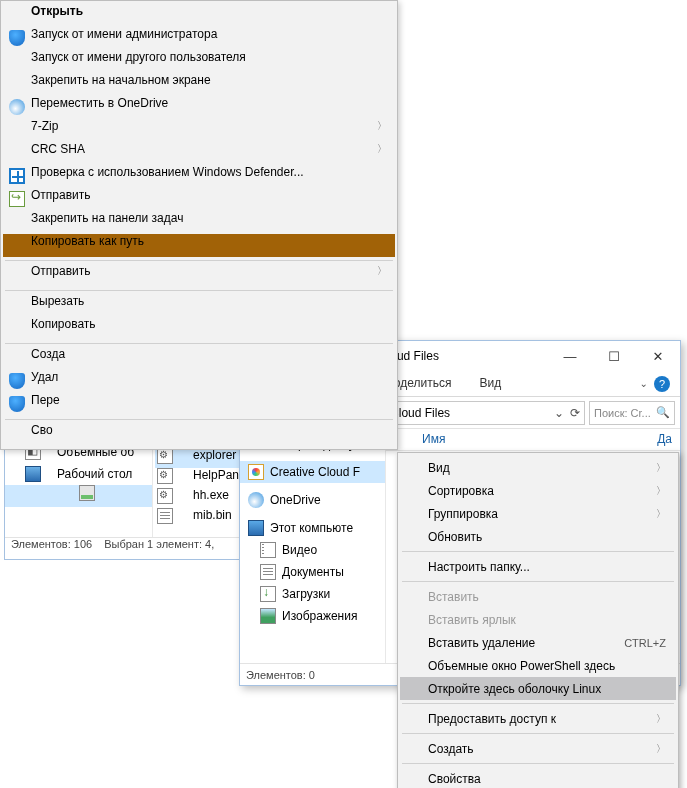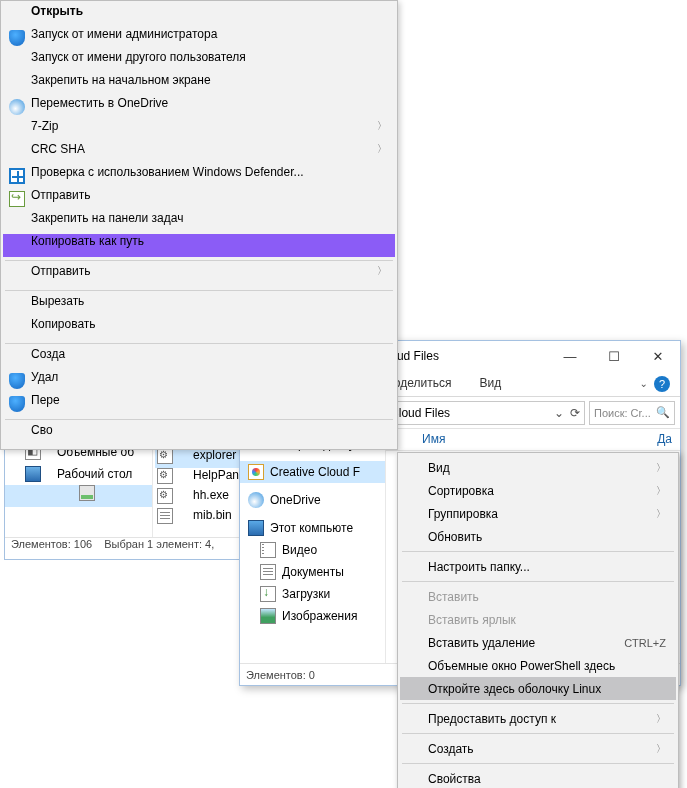--- a/index.html
+++ b/index.html
@@ -2,21 +2,21 @@
 <html><head>
 <meta charset="utf-8">
 <style>
 * { box-sizing: border-box; margin: 0; padding: 0; font-family: "Segoe UI", Tahoma, sans-serif; }
 body { background: #fff; width: 687px; height: 788px; position: relative; overflow: hidden; }
 
 
 .ctx1 { position: absolute; top: 0; left: 176; width: 398px; background: #f2f2f2; border: 1px solid #bdbdbd; box-shadow: 2px 2px 6px rgba(0,0,0,0.2); z-index: 10; padding: 3px 2px; }
 .ctx1 .item { display: flex; height: 23px; font-size: 12px; padding: 0 8px 0 28px; position: relative; cursor: default; }
 .ctx1 .item.bold { font-weight: 600; }
-.ctx1 .item.hover { background: #8b5cf6; }
+.ctx1 .item.hover { background: #a16207; }
 .ctx1 .sep { height: 1px; background: #d0d0d0; margin: 3px 2px; }
 .ctx1 .ico { position: absolute; left: 6px; top: 3px; width: 16px; height: 16px; }
 .ctx1 .arrow { margin-left: auto; color: #555; font-size: 10px; }
 
 
 .win1 { position: absolute; top: 222px; left: 4px; width: 240px; background: #fff; border: 1px solid #a5c1e1; z-index: 1; }
 .win1 .titlebar { height: 28px; background: #fff; display: flex; align-items: center; padding: 0 4px; font-size: 12px; border-bottom: 1px solid #e6e6e6; }
 .win1 .titlebar .qat { display:flex; gap:2px; margin-right:6px; }
 .win1 .titlebar .pipe { color: #999; margin: 0 4px; }
 .win1 .ribbon { height: 24px; display: flex; align-items: stretch; background: #fff; font-size: 12px; border-bottom: 1px solid #d9d9d9; }

